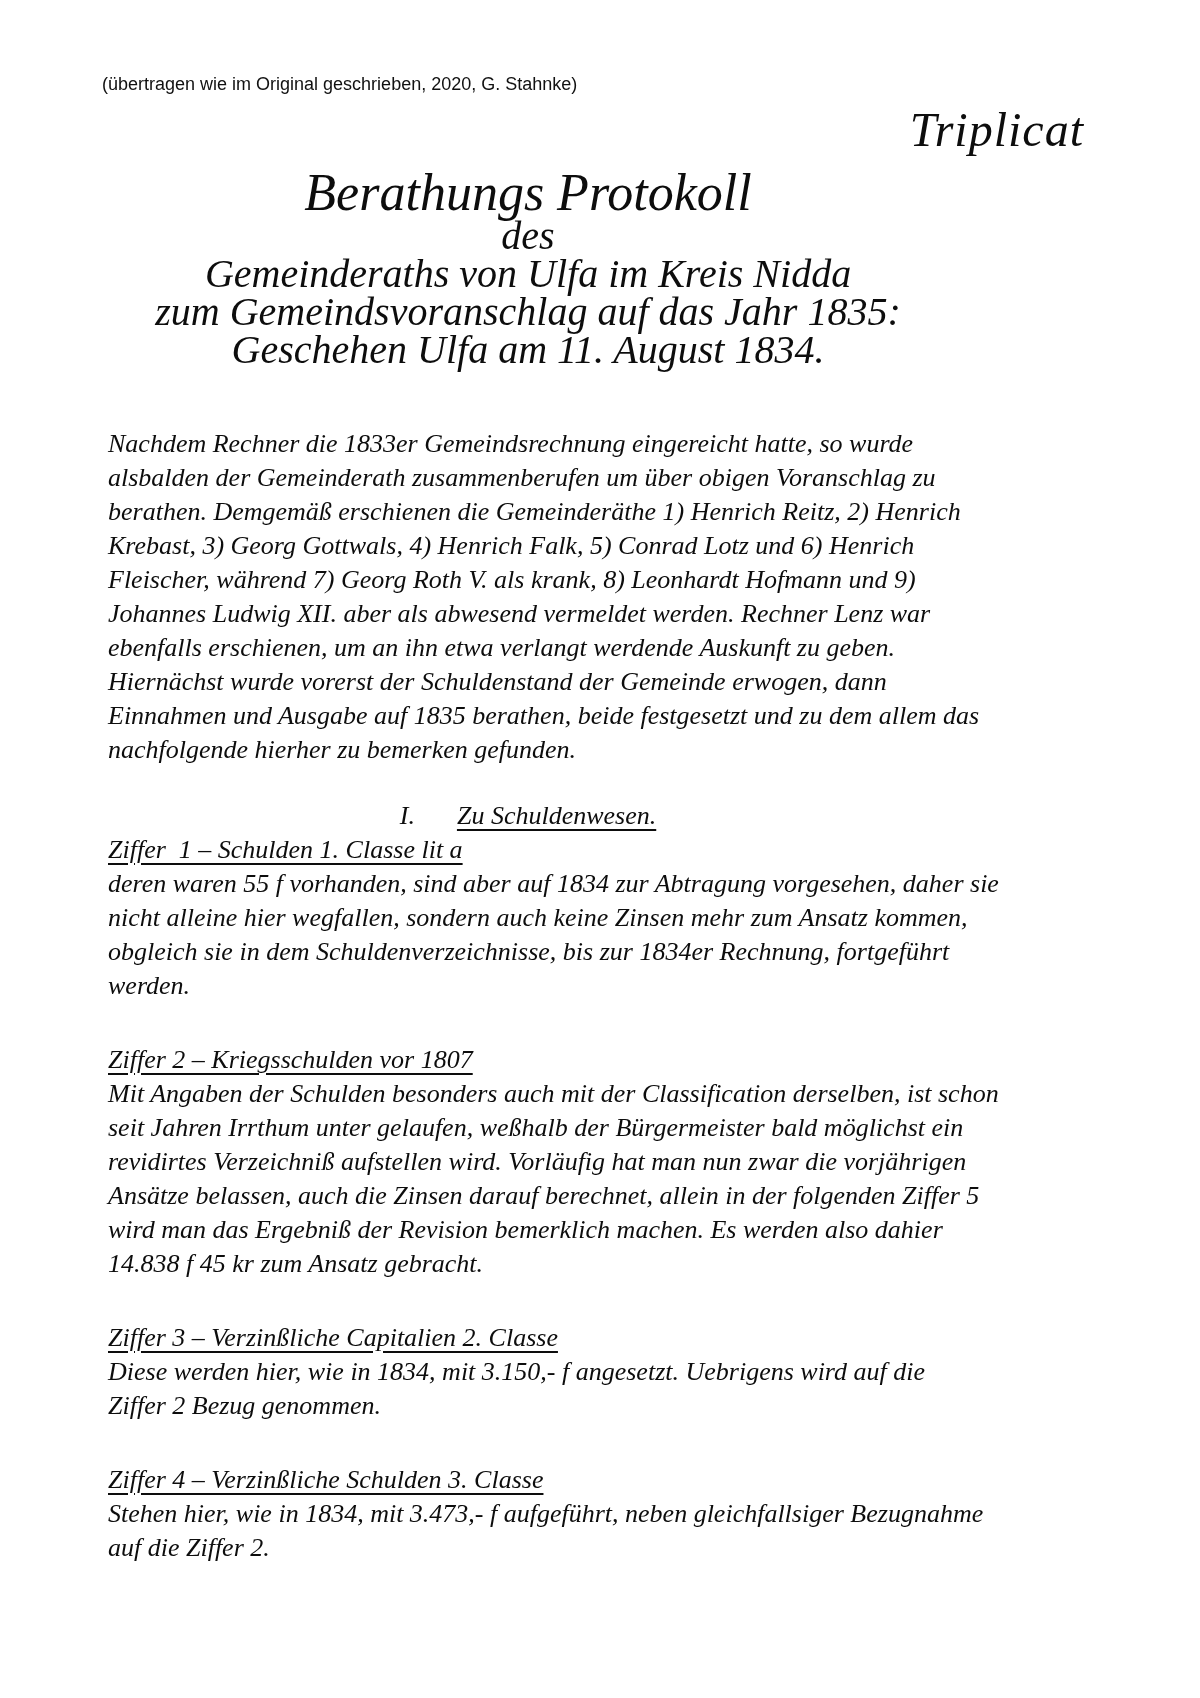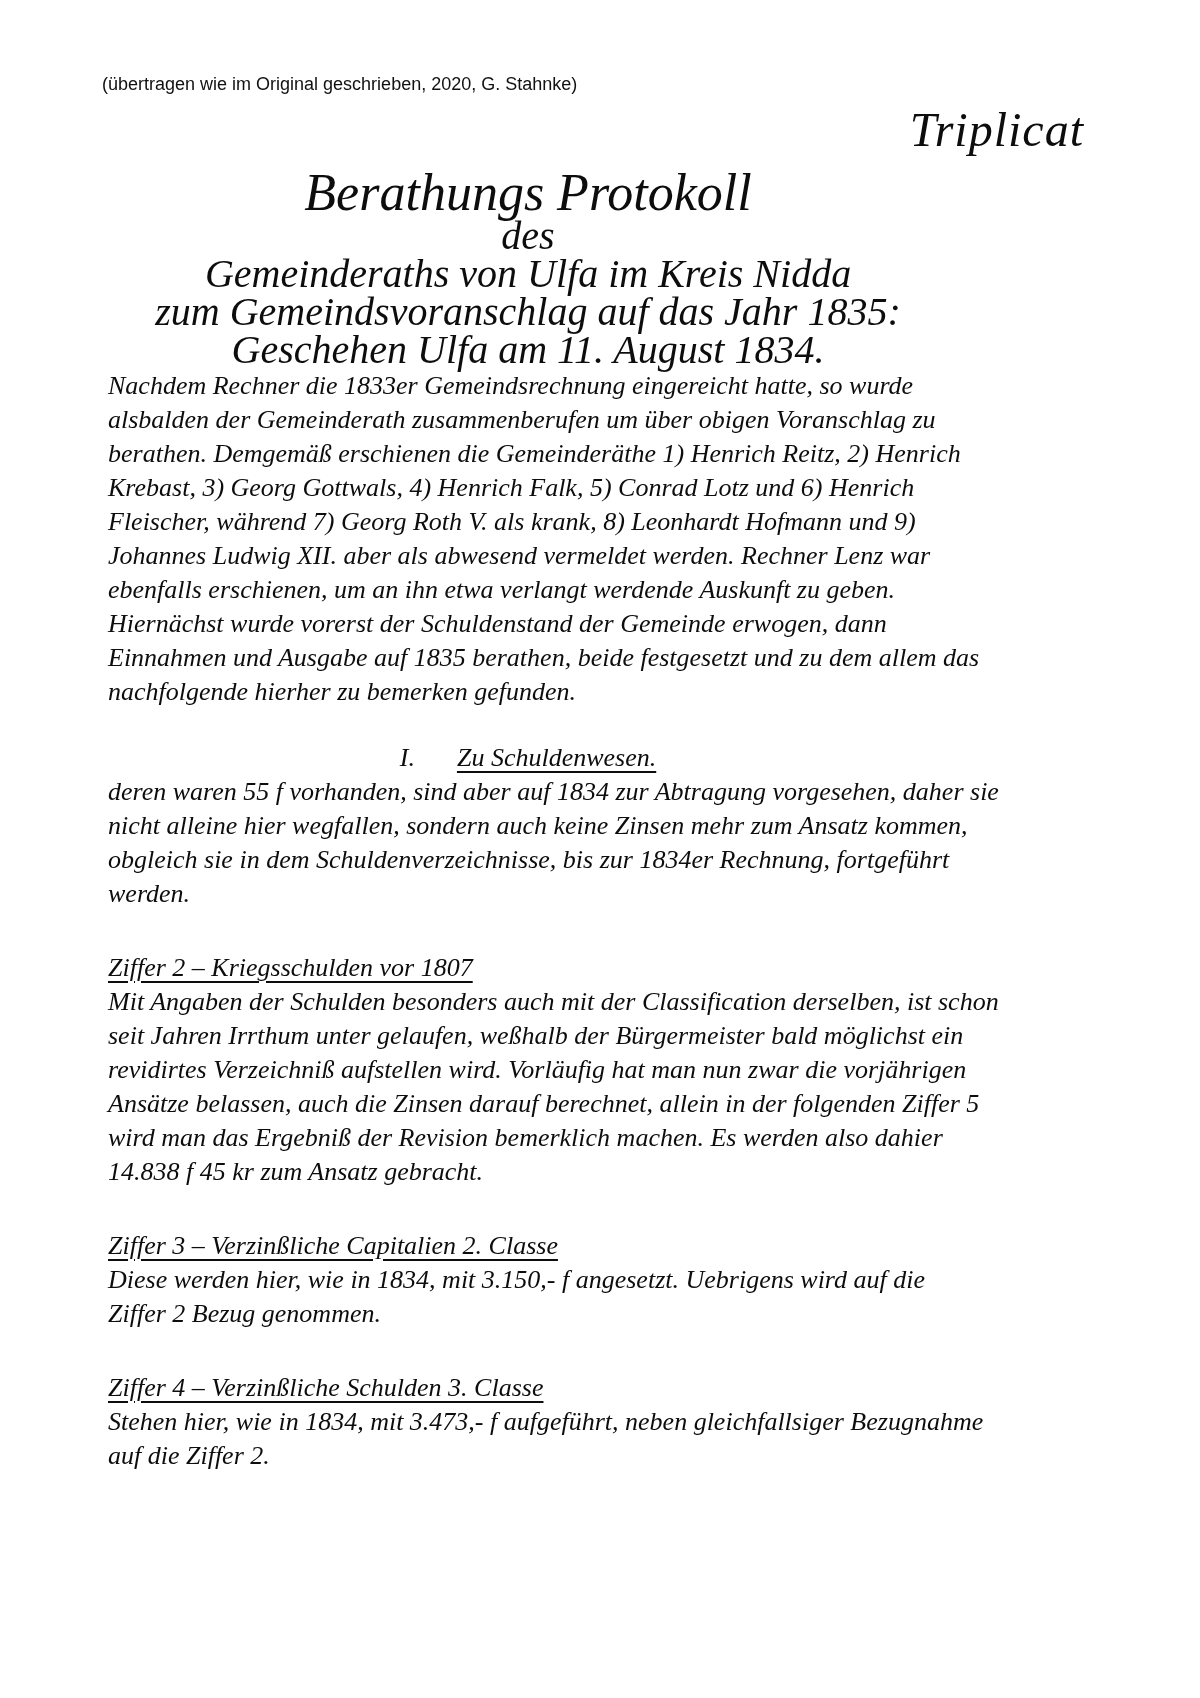--- a/index.html
+++ b/index.html
@@ -43,21 +43,21 @@
     line-height: 48px;
   }
   .title-sub {
     font-size: 40px;
     line-height: 38px;
   }
   .body-copy {
     font-size: 26px;
     line-height: 34px;
   }
-  .intro { }
+  .intro { margin-top: 58px; }
   .section-line {
     margin-top: 32px;
     width: 840px;
     text-align: center;
   }
   .section-numeral { margin-right: 42px; }
   .underlined {
     text-decoration: underline;
     text-decoration-thickness: 2px;
     text-underline-offset: 5px;
@@ -98,20 +98,21 @@
     <div class="line">Hiernächst wurde vorerst der Schuldenstand der Gemeinde erwogen, dann</div>
     <div class="line">Einnahmen und Ausgabe auf 1835 berathen, beide festgesetzt und zu dem allem das</div>
     <div class="line">nachfolgende hierher zu bemerken gefunden.</div>
   </div>
 
   <div class="body-copy section-line">
     <span class="section-numeral">I.</span><span class="underlined">Zu Schuldenwesen.</span>
   </div>
 
   <div class="body-copy">
+    <div class="line ziffer-heading">Ziffer &nbsp;1 – Schulden 1. Classe lit a</div>
     <div class="line">deren waren 55 f vorhanden, sind aber auf 1834 zur Abtragung vorgesehen, daher sie</div>
     <div class="line">nicht alleine hier wegfallen, sondern auch keine Zinsen mehr zum Ansatz kommen,</div>
     <div class="line">obgleich sie in dem Schuldenverzeichnisse, bis zur 1834er Rechnung, fortgeführt</div>
     <div class="line">werden.</div>
   </div>
 
   <div class="body-copy gap-section">
     <div class="line ziffer-heading">Ziffer 2 – Kriegsschulden vor 1807</div>
     <div class="line">Mit Angaben der Schulden besonders auch mit der Classification derselben, ist schon</div>
     <div class="line">seit Jahren Irrthum unter gelaufen, weßhalb der Bürgermeister bald möglichst ein</div>

